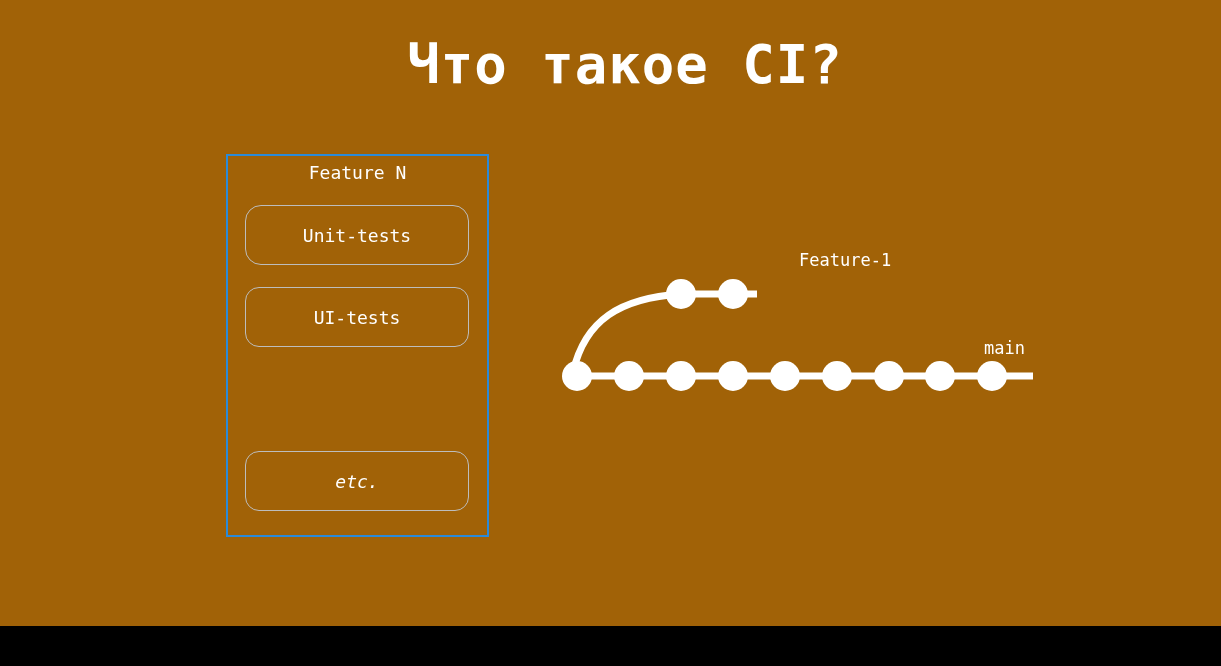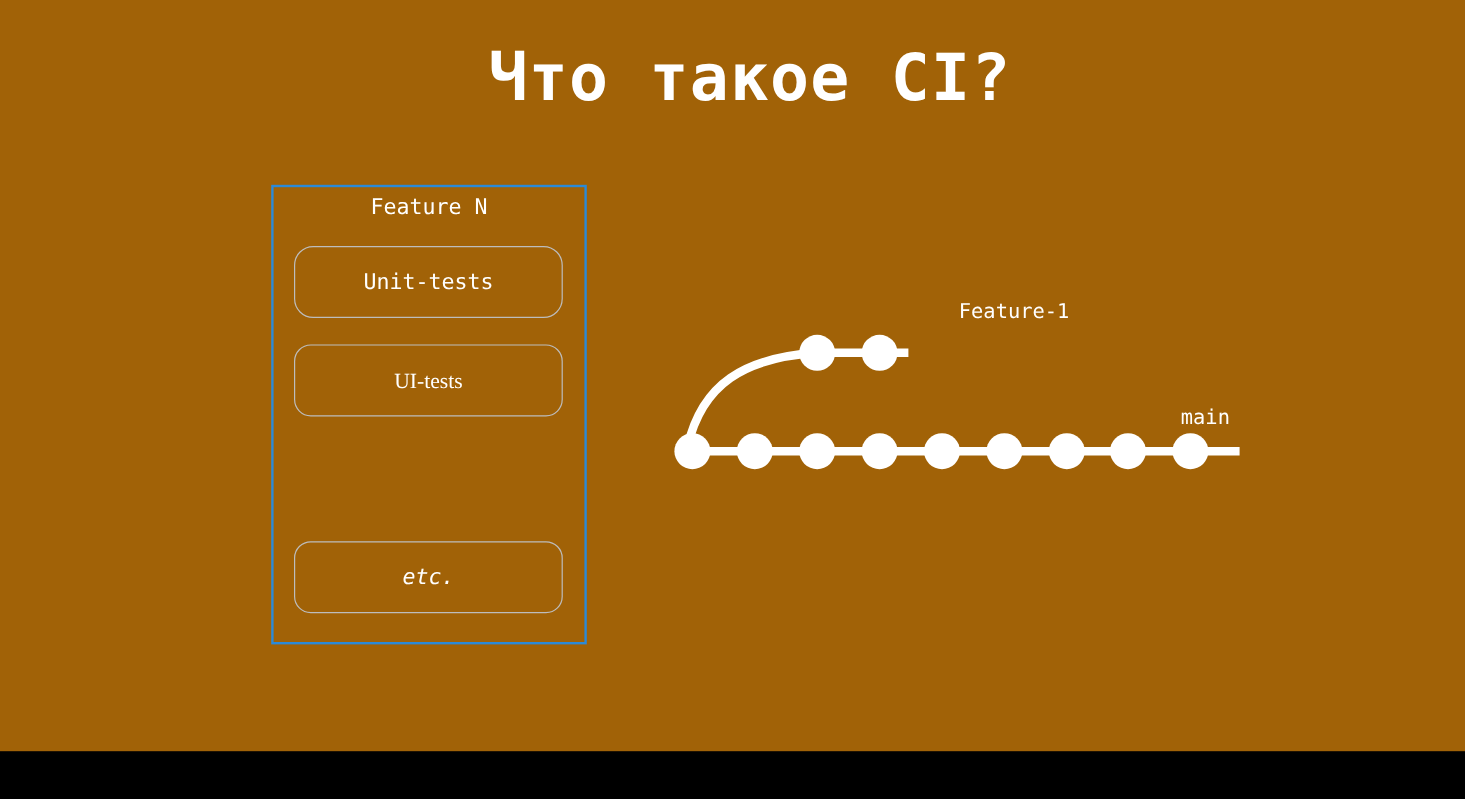--- a/index.html
+++ b/index.html
@@ -78,21 +78,21 @@
 </head>
 <body>
 
 <div class="stage">
 
   <div class="title">Что такое CI?</div>
 
   <div class="feature-box">
     <div class="feature-title">Feature N</div>
     <div class="check" style="top:49px;border-radius:16px;">Unit-tests</div>
-    <div class="check" style="top:131px;font-family:Liberation Serif, serif;">UI-tests</div>
+    <div class="check" style="top:131px;">UI-tests</div>
     <div class="check" style="top:295px;font-style:italic;">etc.</div>
   </div>
 
   <svg class="git-svg" width="1221" height="666" viewBox="0 0 1221 666">
 
     <line x1="577" y1="376" x2="1033" y2="376" stroke="#ffffff" stroke-width="7"></line>
 
     <path d="M 573 372 C 585 320, 620 298, 681 294 L 757 294" fill="none" stroke="#ffffff" stroke-width="7"></path>
 
     <g>

